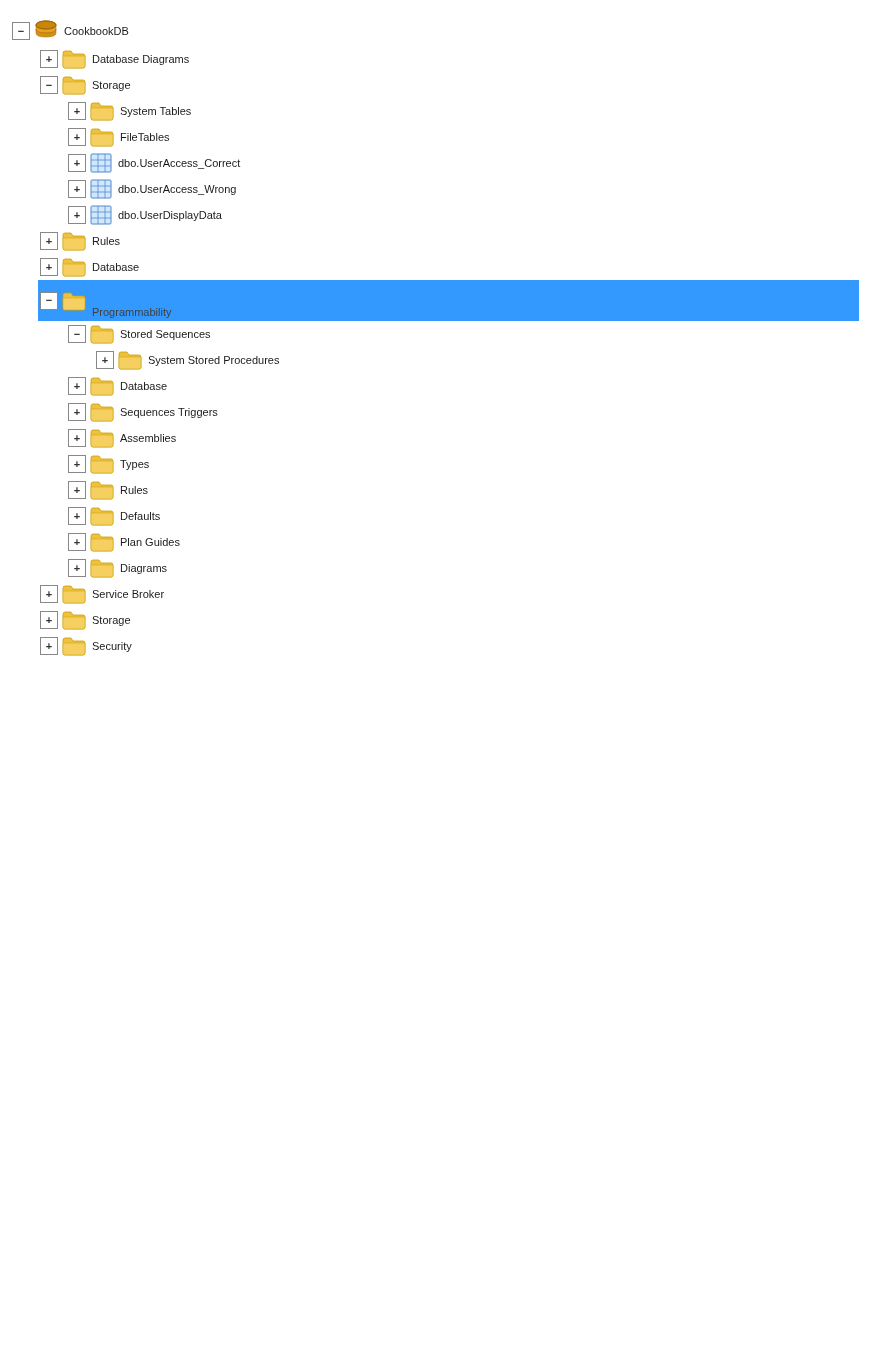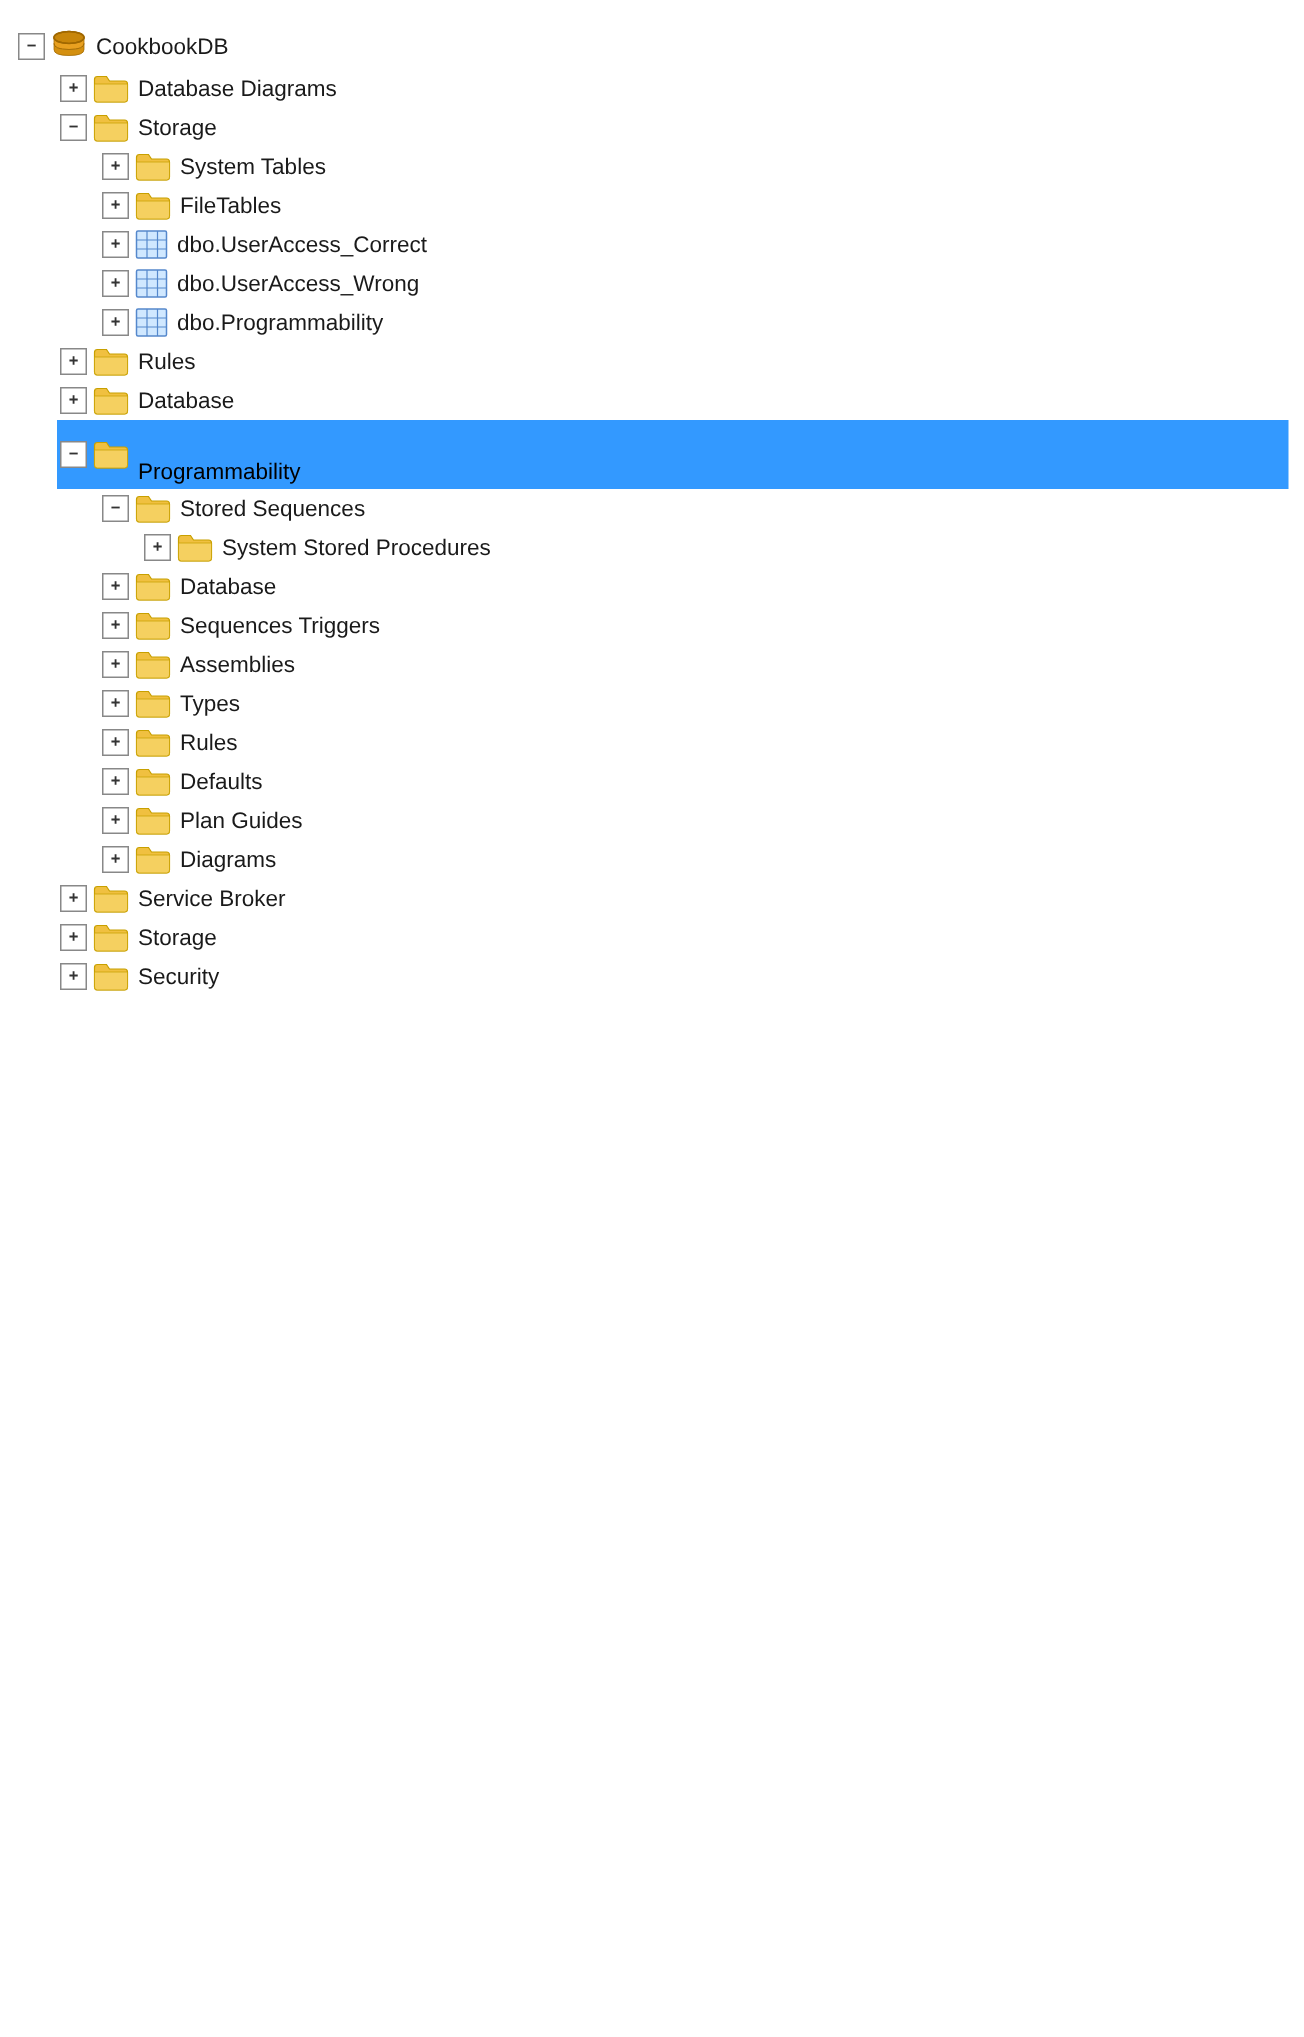--- a/index.html
+++ b/index.html
@@ -29,21 +29,21 @@
       cursor: default;
       white-space: nowrap;
     }
 
     .tree-row.selected {
       background: #3399ff;
       color: #ffffff;
     }
 
     .tree-row.selected .label {
-      color: #000000;
+      color: #404040;
       margin-top: 23px;
     }
 
     .tree-children {
       margin-left: 28px;
     }
 
     .expand-btn {
       width: 18px;
       height: 18px;
@@ -79,21 +79,21 @@
 
     .table-icon {
       width: 22px;
       height: 20px;
       margin-right: 6px;
       flex-shrink: 0;
       display: inline-block;
     }
 
     .label {
-      font-size: 15px;
+      font-size: 11px;
       color: #1a1a1a;
     }
   </style>
 </head>
 <body>
 
 <div class="tree">
 
   <div class="tree-item">
     <div class="tree-row">
@@ -184,21 +184,21 @@
           <div class="tree-item">
             <div class="tree-row">
               <span class="expand-btn">+</span>
               <svg class="table-icon" viewBox="0 0 22 20">
                 <rect x="1" y="1" width="20" height="18" rx="1" fill="#d0e8ff" stroke="#5588cc" stroke-width="1"></rect>
                 <line x1="1" y1="7" x2="21" y2="7" stroke="#5588cc" stroke-width="0.8"></line>
                 <line x1="1" y1="13" x2="21" y2="13" stroke="#5588cc" stroke-width="0.8"></line>
                 <line x1="8" y1="1" x2="8" y2="19" stroke="#5588cc" stroke-width="0.8"></line>
                 <line x1="15" y1="1" x2="15" y2="19" stroke="#5588cc" stroke-width="0.8"></line>
               </svg>
-              <span class="label">dbo.Programmability</span>
+              <span class="label">dbo.UserDisplayData</span>
             </div>
           </div>
 
         </div>
       </div>
 
       <div class="tree-item">
         <div class="tree-row">
           <span class="expand-btn">+</span>
           <svg class="folder-icon" viewBox="0 0 24 20">

